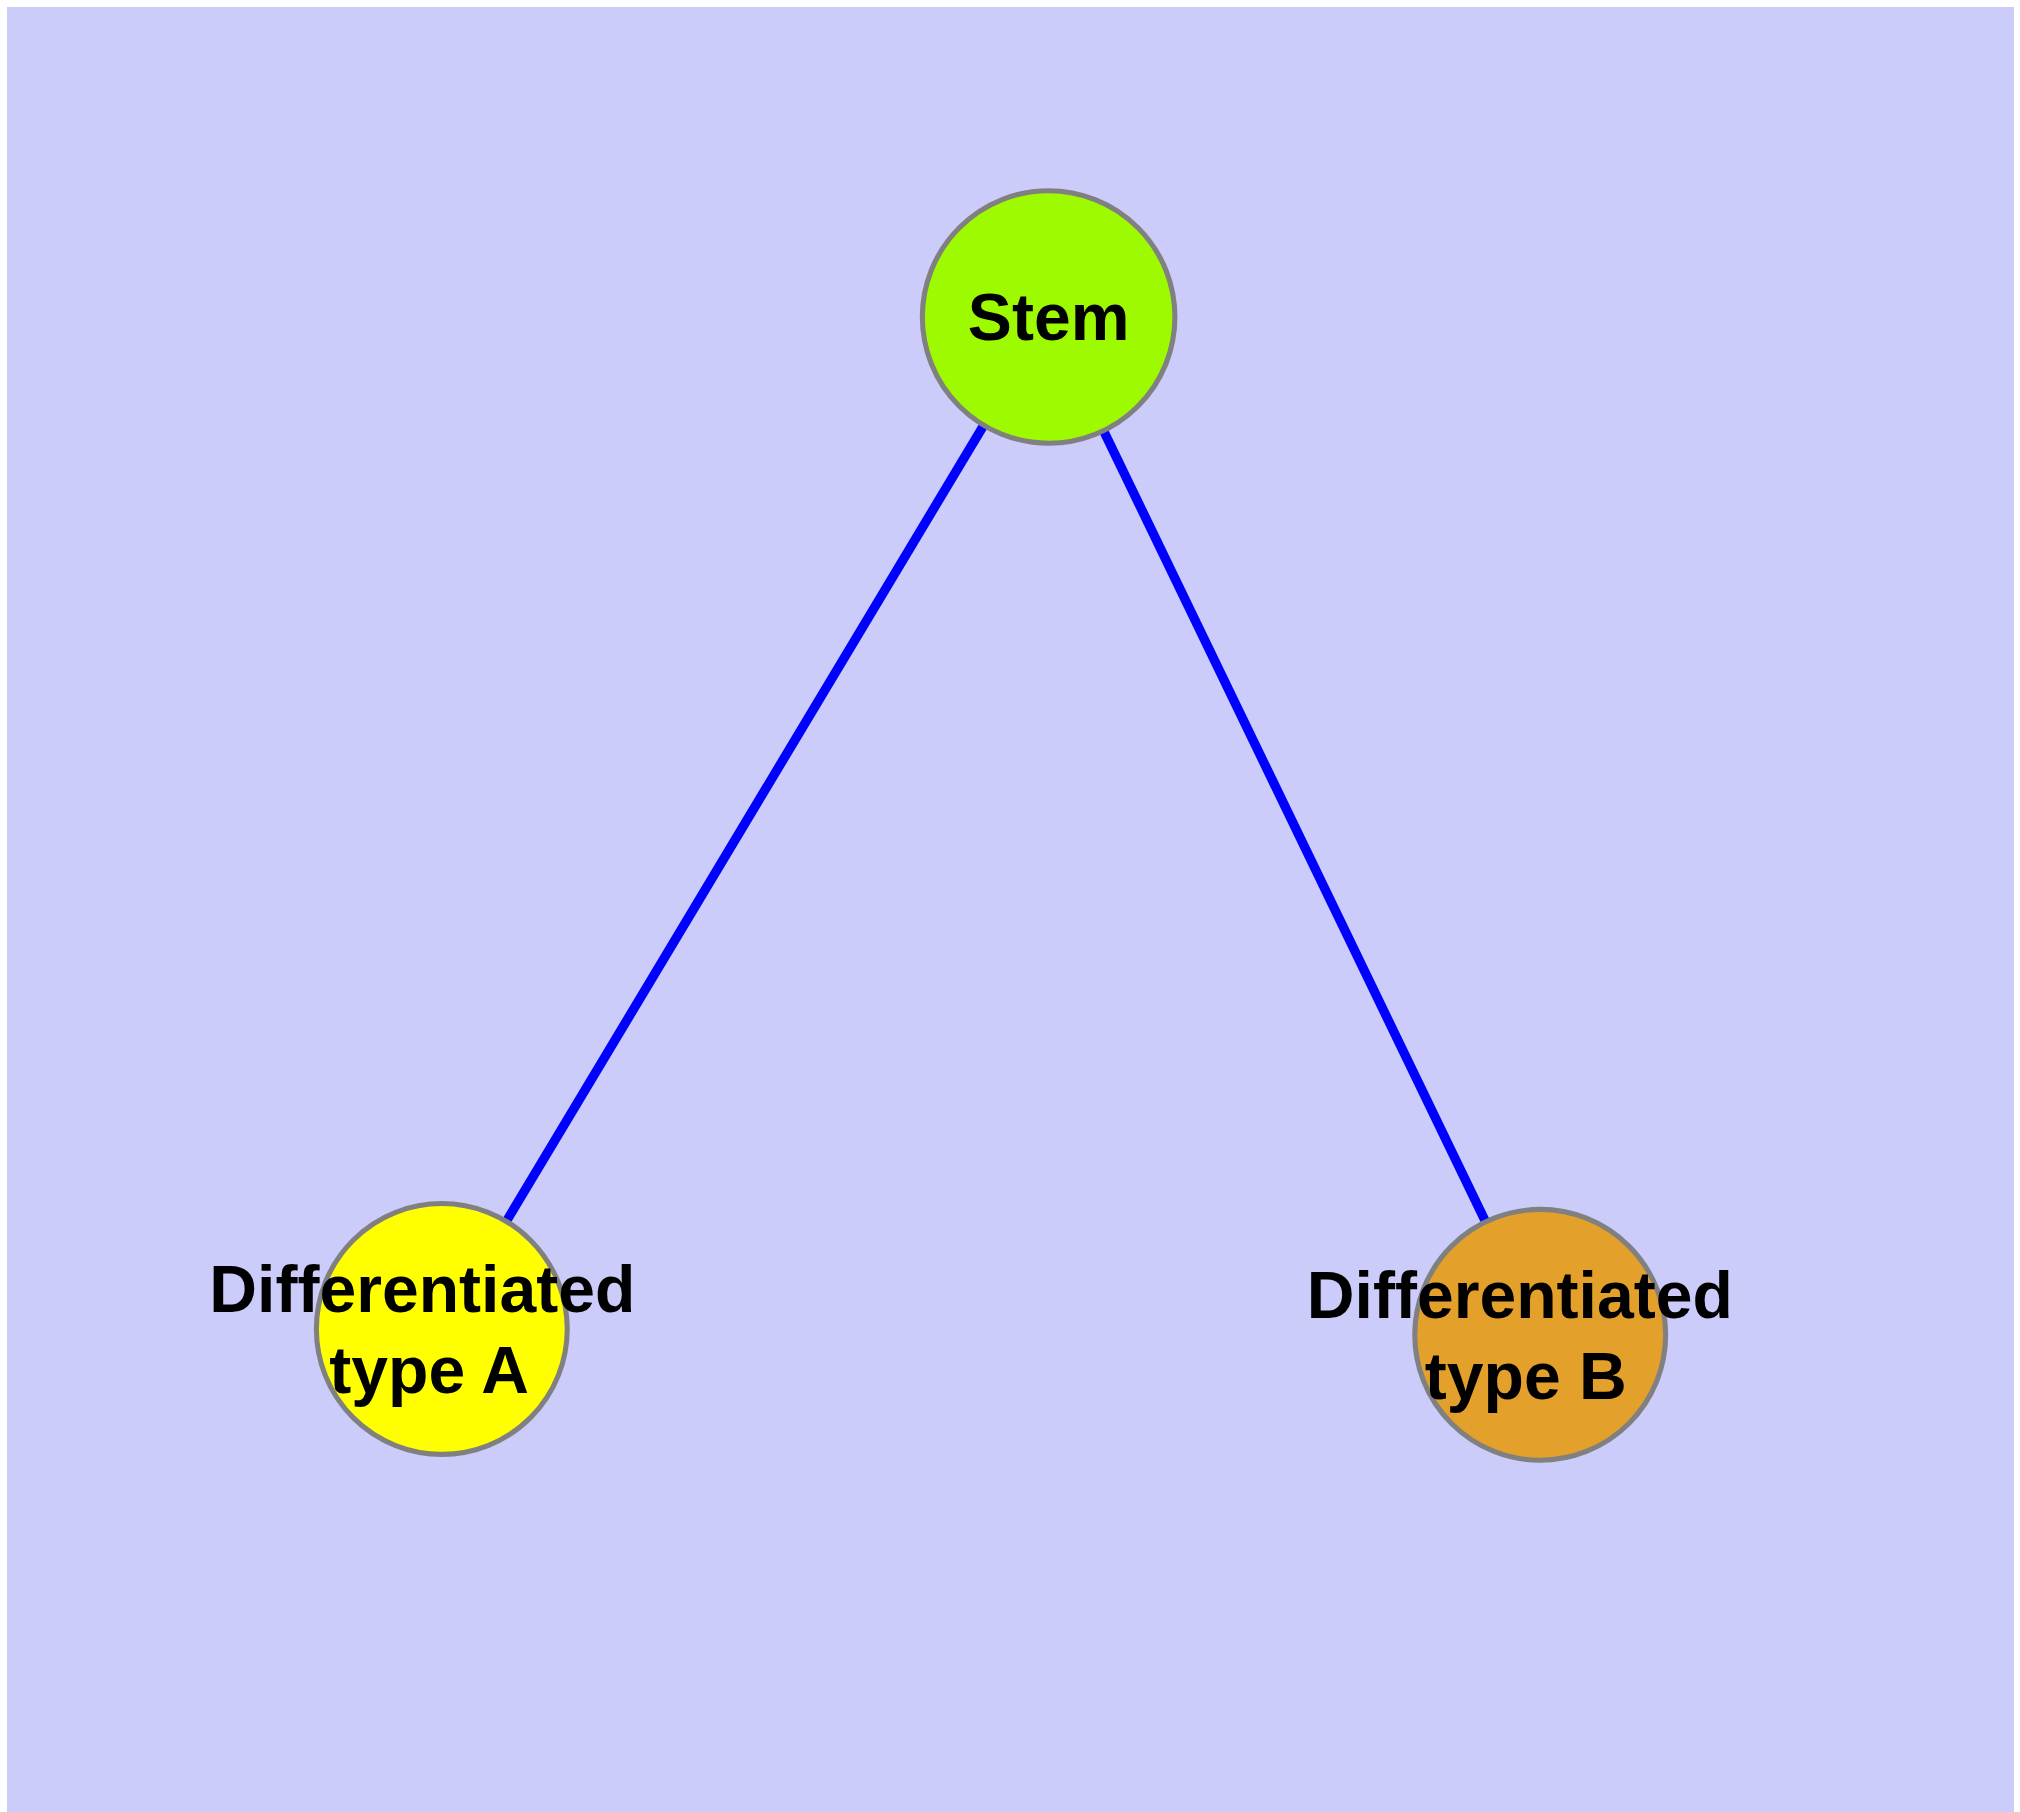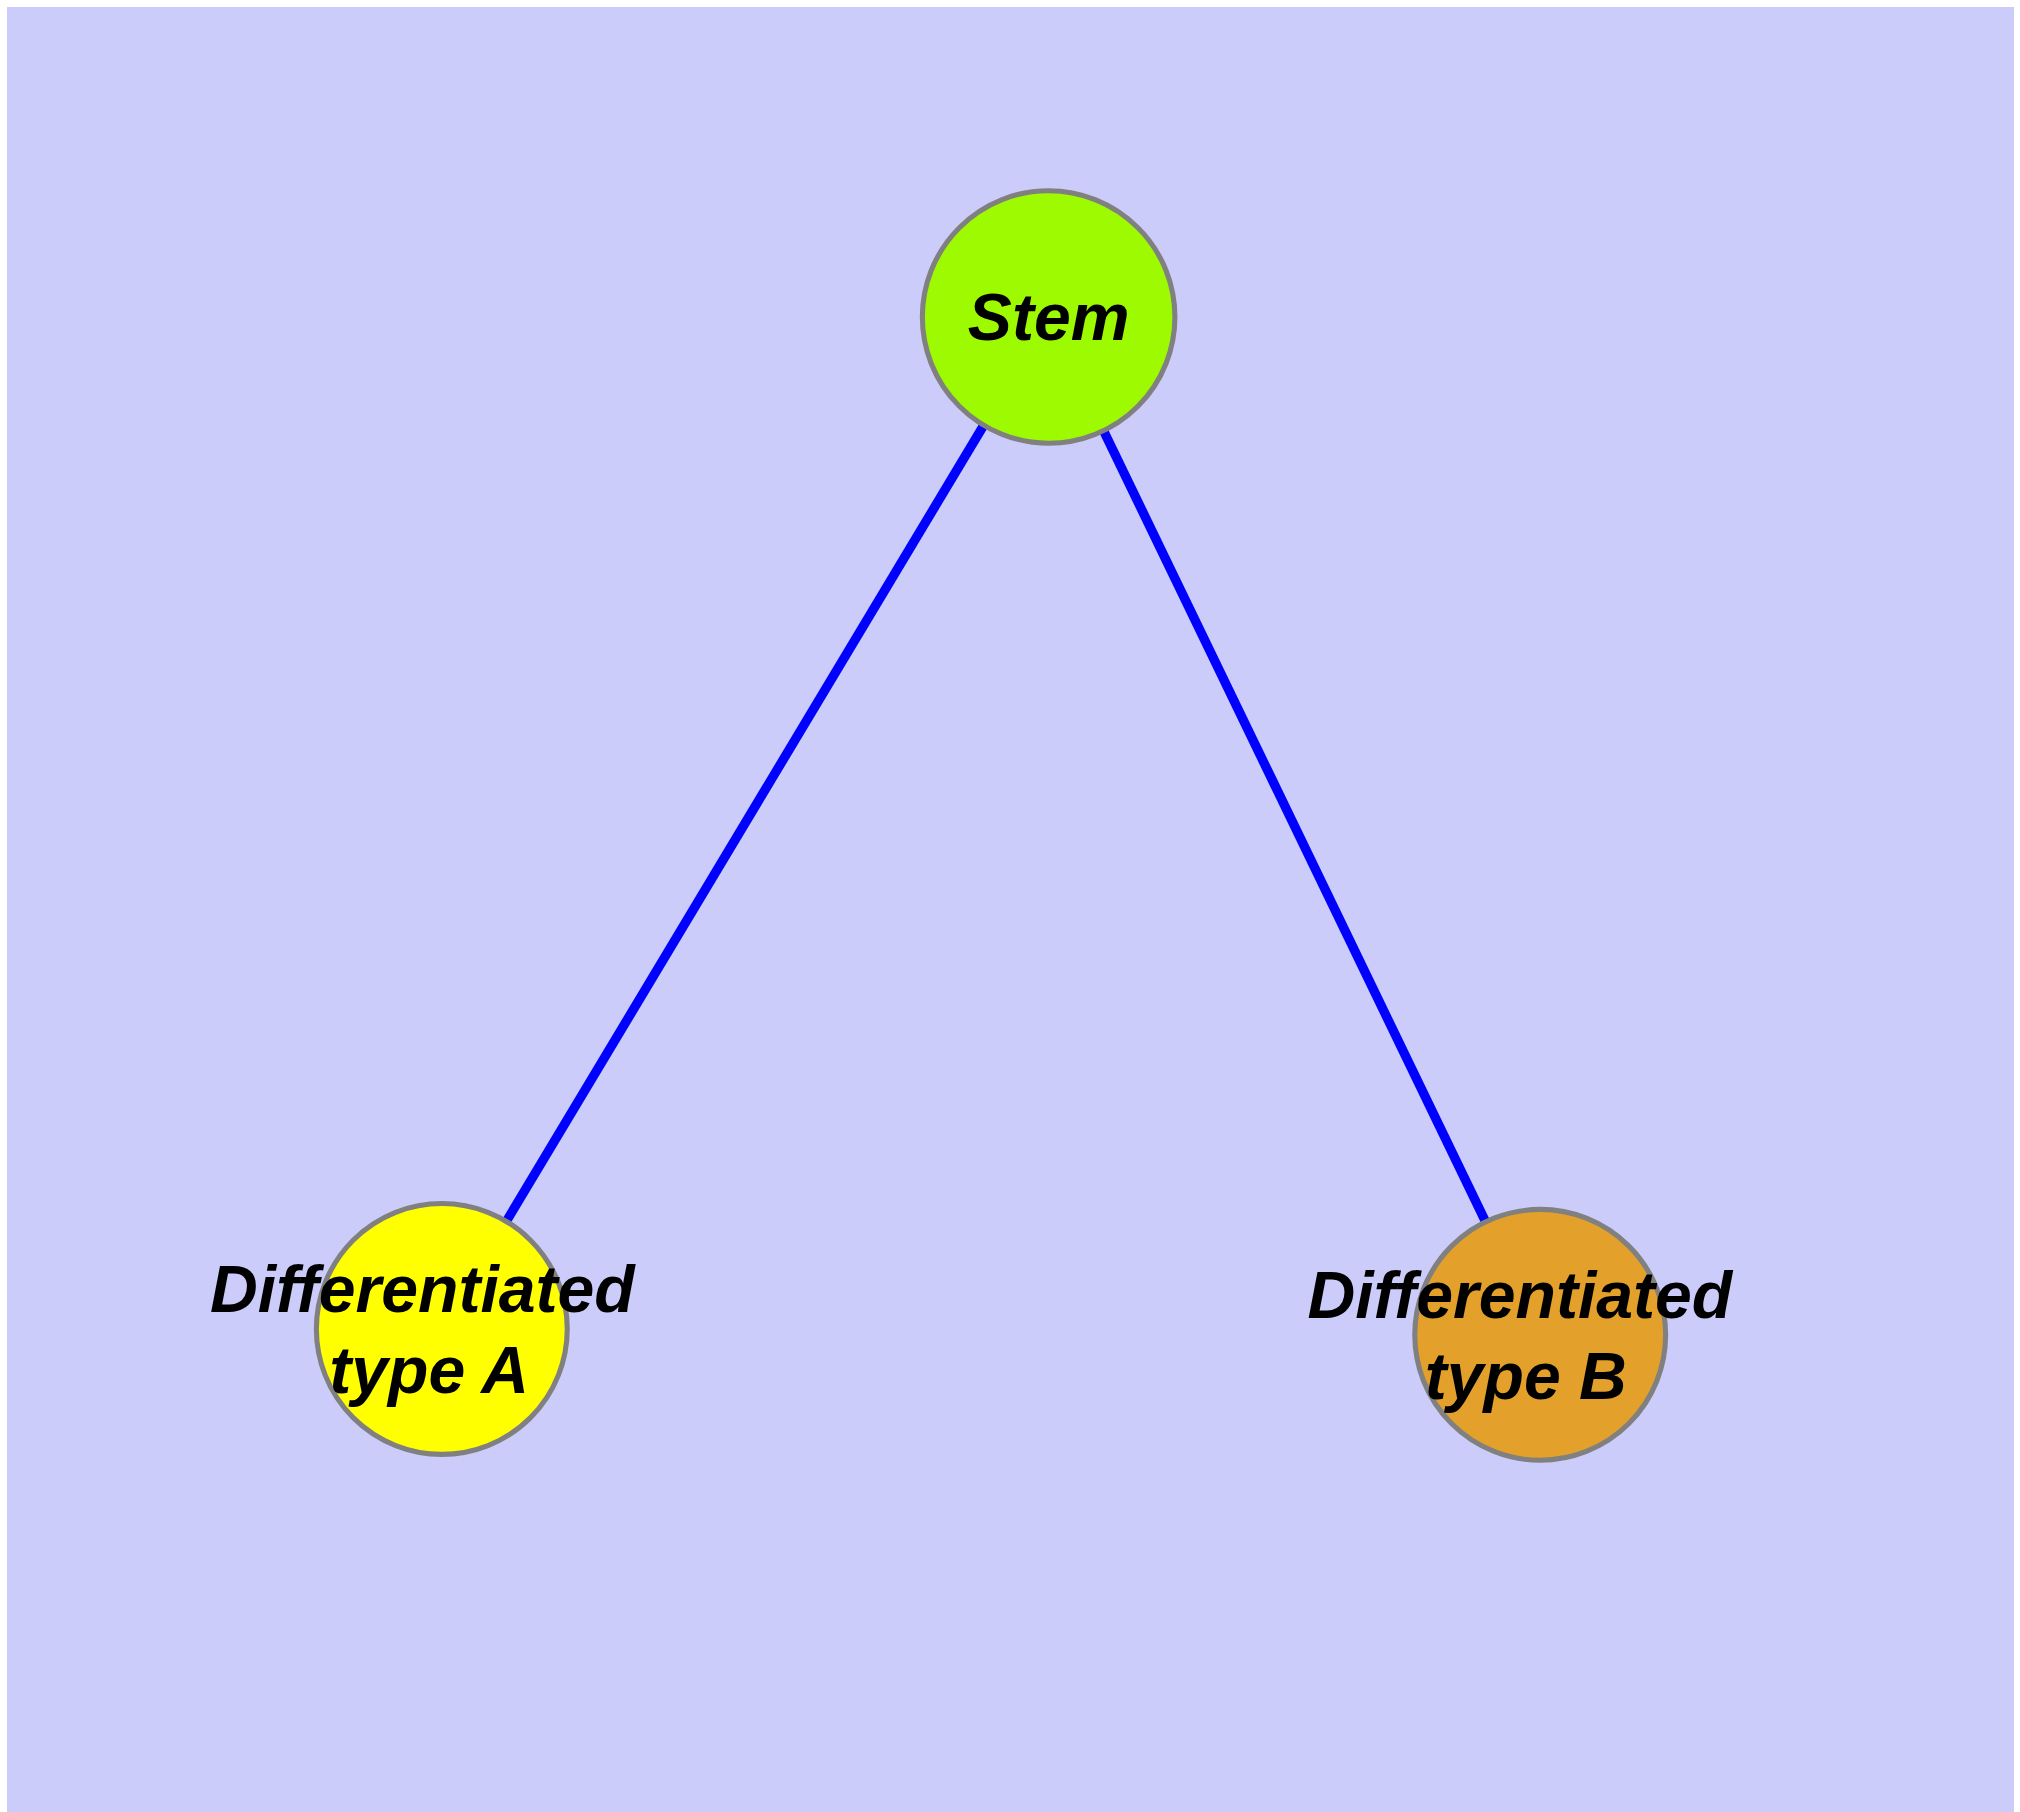--- a/index.html
+++ b/index.html
@@ -33,21 +33,21 @@
   .node-label {
     font-weight: bold;
     fill: #000000;
     font-family: "Liberation Sans", sans-serif;
     paint-order: normal;
   }
 </style>
 </head>
 <body>
 
-<div id="canvas" style="background: rgb(255, 255, 255); font-style: italic;">
+<div id="canvas" style="background: rgb(255, 255, 255);">
 
   <div id="plot-bg" style="background: rgb(204, 204, 250);"></div>
 
   <svg id="graph-svg" viewBox="0 0 2384 2138">
 
     <g>
       <line x1="1237" y1="374" x2="521" y2="1568" stroke="#0000ff" stroke-width="11" stroke-linecap="butt"></line>
       <line x1="1237" y1="374" x2="1817" y2="1575" stroke="#0000ff" stroke-width="11" stroke-linecap="butt"></line>
     </g>
 

